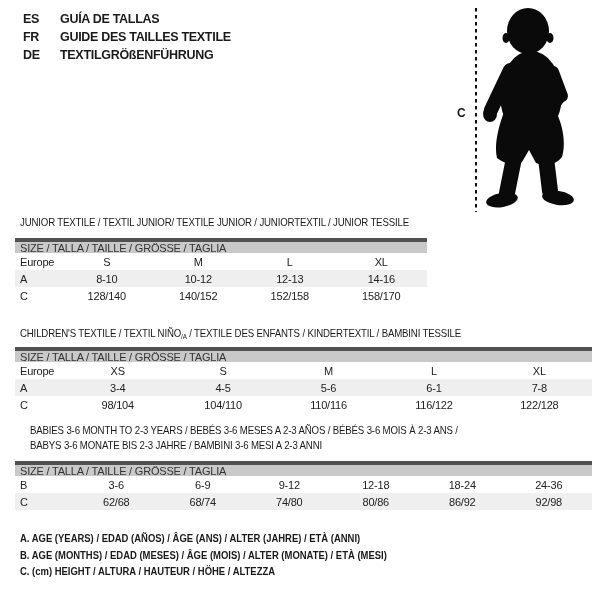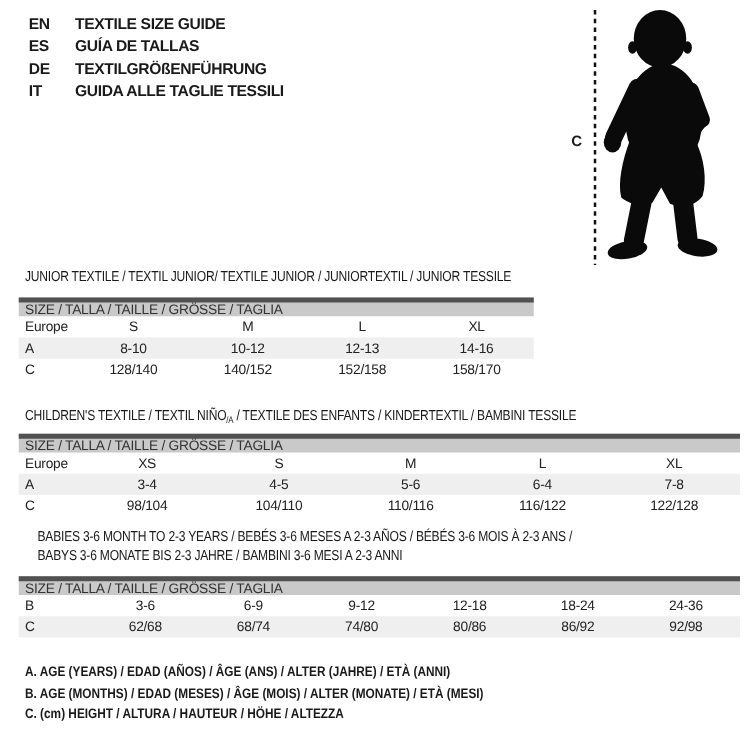--- a/index.html
+++ b/index.html
@@ -53,34 +53,30 @@
   .footnotes { position:absolute; left:20px; top:530px; }
   .footnote-line { font-weight:bold; font-size:11px; line-height:16.5px;
                    white-space:nowrap; transform:scaleX(0.86);
                    transform-origin:0 50%; }
 </style>
 </head>
 <body>
 
 <div class="lang-block">
     <div class="lang-row">
-      <span class="lang-code">EN</span>
-      <span class="lang-title">TEXTILE SIZE GUIDE</span>
-    </div>
-    <div class="lang-row">
       <span class="lang-code">ES</span>
       <span class="lang-title">GUÍA DE TALLAS</span>
     </div>
     <div class="lang-row">
+      <span class="lang-code">FR</span>
+      <span class="lang-title">GUIDE DES TAILLES TEXTILE</span>
+    </div>
+    <div class="lang-row">
       <span class="lang-code">DE</span>
       <span class="lang-title">TEXTILGRÖßENFÜHRUNG</span>
-    </div>
-    <div class="lang-row">
-      <span class="lang-code">IT</span>
-      <span class="lang-title">GUIDA ALLE TAGLIE TESSILI</span>
     </div>
   </div>
 
 <div class="figure">
   <svg width="150" height="220" viewBox="0 0 150 220">
     <line x1="26" y1="8" x2="26" y2="212" stroke="#111" stroke-width="2" stroke-dasharray="3.5 3.5"></line>
     <g fill="#0a0a0a" stroke="none">
       <ellipse cx="78" cy="31" rx="21" ry="23"></ellipse>
       <ellipse cx="56" cy="38" rx="3.5" ry="5"></ellipse>
       <ellipse cx="100" cy="38" rx="3.5" ry="5"></ellipse>
@@ -141,21 +137,21 @@
         <div class="tcell">S</div>
         <div class="tcell">M</div>
         <div class="tcell">L</div>
         <div class="tcell">XL</div>
       </div>
       <div class="trow striped" style="background: rgb(239, 239, 239);">
         <div class="tlabel">A</div>
         <div class="tcell">3-4</div>
         <div class="tcell">4-5</div>
         <div class="tcell">5-6</div>
-        <div class="tcell">6-4</div>
+        <div class="tcell">6-1</div>
         <div class="tcell">7-8</div>
       </div>
       <div class="trow">
         <div class="tlabel">C</div>
         <div class="tcell">98/104</div>
         <div class="tcell">104/110</div>
         <div class="tcell">110/116</div>
         <div class="tcell">116/122</div>
         <div class="tcell">122/128</div>
       </div>

